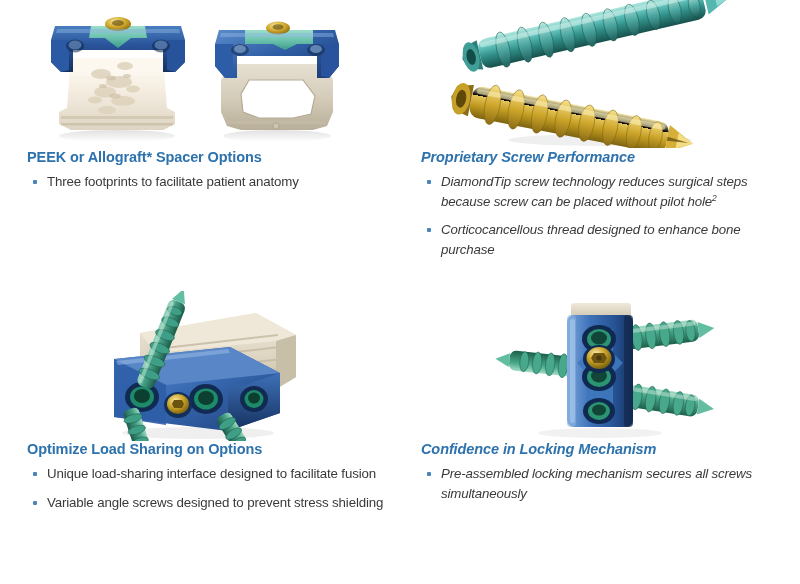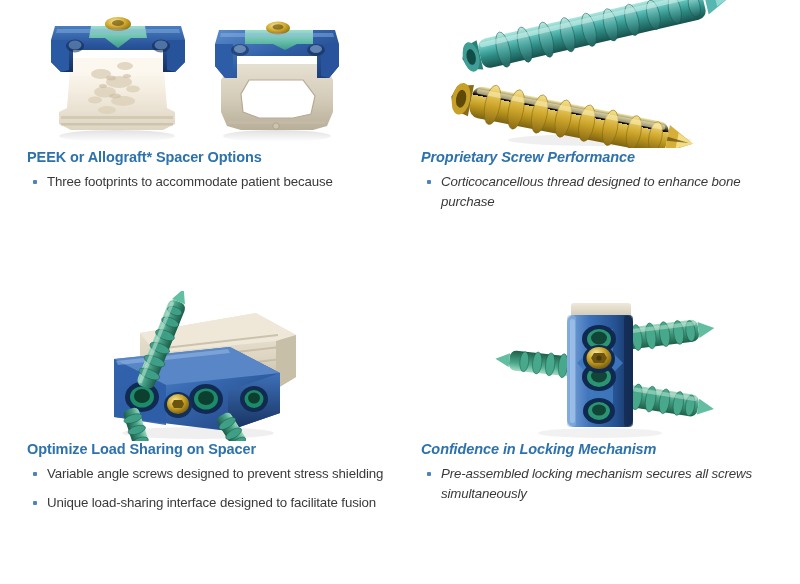--- a/index.html
+++ b/index.html
@@ -214,21 +214,21 @@
             <ellipse cx="243" cy="28" rx="12" ry="6.5" fill="url(#goldHead)"></ellipse>
             <ellipse cx="243" cy="27" rx="5.5" ry="2.8" fill="#6e5410" opacity="0.7"></ellipse>
             <path d="M186 33 L298 33 L299 37 L185 37 Z" fill="#93b7e5" opacity="0.45"></path>
           </g>
         </svg>
       </div>
 
       <div class="caption">
         <div class="heading">PEEK or Allograft* Spacer Options</div>
         <ul class="bullets">
-          <li><span>Three footprints to accommodate patient because</span></li>
+          <li><span>Three footprints to facilitate patient anatomy</span></li>
         </ul>
       </div>
     </div>
 
     <div class="cell cell-tr">
       <div class="figure">
         <svg width="340" height="148" viewBox="0 0 340 148">
           <defs>
             <linearGradient id="tealScrew" x1="0" y1="0" x2="0" y2="1">
               <stop offset="0%" stop-color="#aee6dd"></stop>
@@ -304,20 +304,21 @@
             <path d="M216 18 L232 26 L216 34 Z" fill="#f3dd84"></path>
             <path d="M206 24 L228 26 L206 28 Z" fill="#6a5410" opacity="0.8"></path>
             <rect x="10" y="13" width="192" height="5" rx="2.5" fill="#fbf0bb" opacity="0.55"></rect>
           </g>
         </svg>
       </div>
 
       <div class="caption">
         <div class="heading">Proprietary Screw Performance</div>
         <ul class="bullets">
+          <li><span>DiamondTip screw technology reduces surgical steps because screw can be placed without pilot hole</span><span class="sup">2</span></li>
           <li><span>Corticocancellous thread designed to enhance bone purchase</span></li>
         </ul>
       </div>
     </div>
 
     <div class="cell cell-bl">
       <div class="figure">
         <svg width="260" height="150" viewBox="0 0 260 150">
           <defs>
             <linearGradient id="bodyBlue" x1="0" y1="0" x2="1" y2="1">
@@ -415,24 +416,24 @@
               <ellipse cx="10" cy="0" rx="4" ry="9.5"></ellipse>
               <ellipse cx="22" cy="0" rx="4" ry="9"></ellipse>
               <ellipse cx="32" cy="0" rx="3.6" ry="7.5"></ellipse>
             </g>
             <path d="M36 -6 L48 0 L36 6 Z" fill="#5fbb9f"></path>
           </g>
         </svg>
       </div>
 
       <div class="caption">
-        <div class="heading">Optimize Load Sharing on Spacer</div>
+        <div class="heading">Optimize Load Sharing on Options</div>
         <ul class="bullets">
+          <li><span>Unique load-sharing interface designed to facilitate fusion</span></li>
           <li><span>Variable angle screws designed to prevent stress shielding</span></li>
-          <li><span>Unique load-sharing interface designed to facilitate fusion</span></li>
         </ul>
       </div>
     </div>
 
     <div class="cell cell-br">
       <div class="figure">
         <svg width="250" height="150" viewBox="0 0 250 150">
           <defs>
             <linearGradient id="frontBlue" x1="0" y1="0" x2="1" y2="0">
               <stop offset="0%" stop-color="#7aa6dc"></stop>

